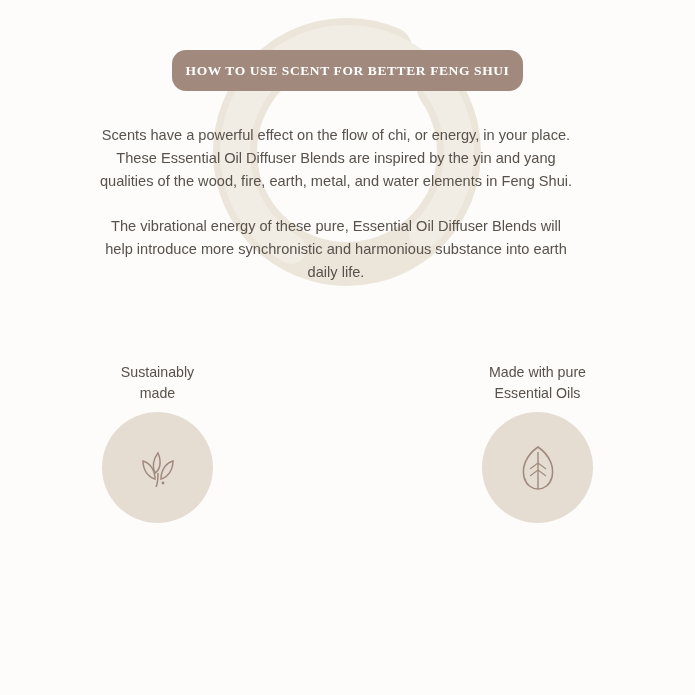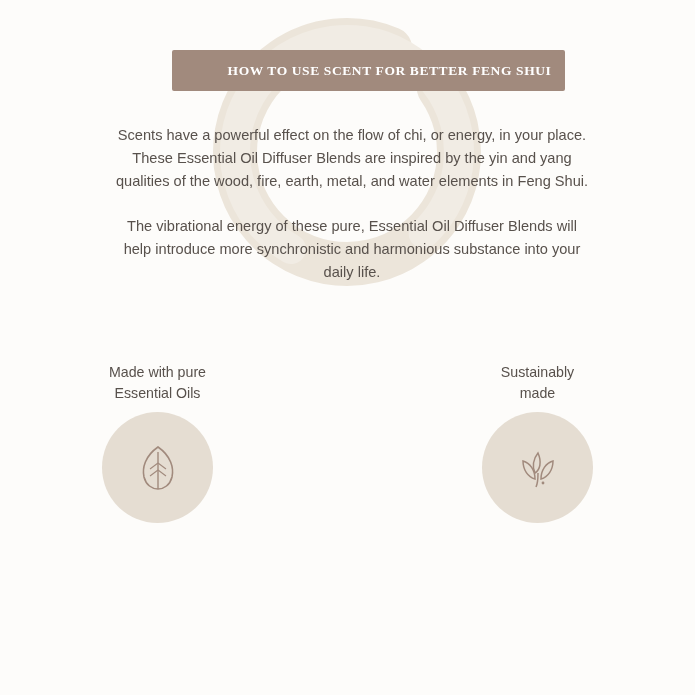--- a/index.html
+++ b/index.html
@@ -38,39 +38,38 @@
   }
 
   
   .title-pill {
     position: absolute;
     left: 172px;
     top: 50px;
     width: 351px;
     height: 41px;
     background: #a18a7d;
-    border-radius: 2px;
+    border-radius: 14px;
     display: flex;
     align-items: center;
     justify-content: center;
-    padding-left: 42px;
   }
   .title-pill .title-text {
     color: #ffffff;
     font-size: 13.5px;
     font-weight: bold;
     letter-spacing: 0.6px;
     text-align: center;
     font-family: "Liberation Serif", serif;
   }
 
   
   .paragraphs {
     position: absolute;
-    left: 112px;
+    left: 96px;
     top: 124px;
     width: 480px;
     text-align: center;
   }
   .paragraphs p {
     margin: 0 0 22px 0;
     font-size: 14.6px;
     line-height: 1.58;
     color: #58514c;
     font-family: "Liberation Sans", sans-serif;
@@ -123,52 +122,52 @@
   </svg>
 
   <div class="content">
 
     <div class="title-pill">
       <span class="title-text">HOW TO USE SCENT FOR BETTER FENG SHUI</span>
     </div>
 
     <div class="paragraphs">
       <p>Scents have a powerful effect on the flow of chi, or energy, in your place. These Essential Oil Diffuser Blends are inspired by the yin and yang qualities of the wood, fire, earth, metal, and water elements in Feng Shui.</p>
-      <p>The vibrational energy of these pure, Essential Oil Diffuser Blends will help introduce more synchronistic and harmonious substance into your daily life.</p>
+      <p>The vibrational energy of these pure, Essential Oil Diffuser Blends will help introduce more synchronistic and harmonious substance into earth daily life.</p>
     </div>
 
     <div class="features">
-
-      <div class="feature">
-        <div class="feature-label">
-          <div>Made with pure</div>
-          <div>Essential Oils</div>
-        </div>
-        <div class="feature-circle">
-          <svg width="56" height="56" viewBox="0 0 56 56">
-            <path d="M28 7 C15 16 12 28 14 37 C16 45 22 49 28 49 C34 49 40 45 42 37 C44 28 41 16 28 7 Z" fill="none" stroke="#a18a7d" stroke-width="1.6"></path>
-            <path d="M28 12 L28 49" fill="none" stroke="#a18a7d" stroke-width="1.4"></path>
-            <path d="M28 23 L20 29 M28 30 L20 36 M28 23 L36 29 M28 30 L36 36" fill="none" stroke="#a18a7d" stroke-width="1.1"></path>
-          </svg>
-        </div>
-      </div>
 
       <div class="feature">
         <div class="feature-label">
           <div>Sustainably</div>
           <div>made</div>
         </div>
         <div class="feature-circle">
           <svg width="58" height="58" viewBox="0 0 58 58">
             <path d="M29 14 C24 20 23 28 26 34 C31 31 33 23 29 14 Z" fill="none" stroke="#a18a7d" stroke-width="1.5"></path>
             <path d="M14 22 C14 31 19 38 26 40 C26 31 21 24 14 22 Z" fill="none" stroke="#a18a7d" stroke-width="1.5"></path>
             <path d="M44 22 C44 31 39 38 32 40 C32 31 37 24 44 22 Z" fill="none" stroke="#a18a7d" stroke-width="1.5"></path>
             <path d="M29 34 C29 40 29 44 27 48" fill="none" stroke="#a18a7d" stroke-width="1.5"></path>
             <circle cx="34" cy="44" r="1.4" fill="#a18a7d"></circle>
           </svg>
         </div>
       </div>
 
+      <div class="feature">
+        <div class="feature-label">
+          <div>Made with pure</div>
+          <div>Essential Oils</div>
+        </div>
+        <div class="feature-circle">
+          <svg width="56" height="56" viewBox="0 0 56 56">
+            <path d="M28 7 C15 16 12 28 14 37 C16 45 22 49 28 49 C34 49 40 45 42 37 C44 28 41 16 28 7 Z" fill="none" stroke="#a18a7d" stroke-width="1.6"></path>
+            <path d="M28 12 L28 49" fill="none" stroke="#a18a7d" stroke-width="1.4"></path>
+            <path d="M28 23 L20 29 M28 30 L20 36 M28 23 L36 29 M28 30 L36 36" fill="none" stroke="#a18a7d" stroke-width="1.1"></path>
+          </svg>
+        </div>
+      </div>
+
 
     </div>
 
   </div>
 </div>
 
 </body></html>

